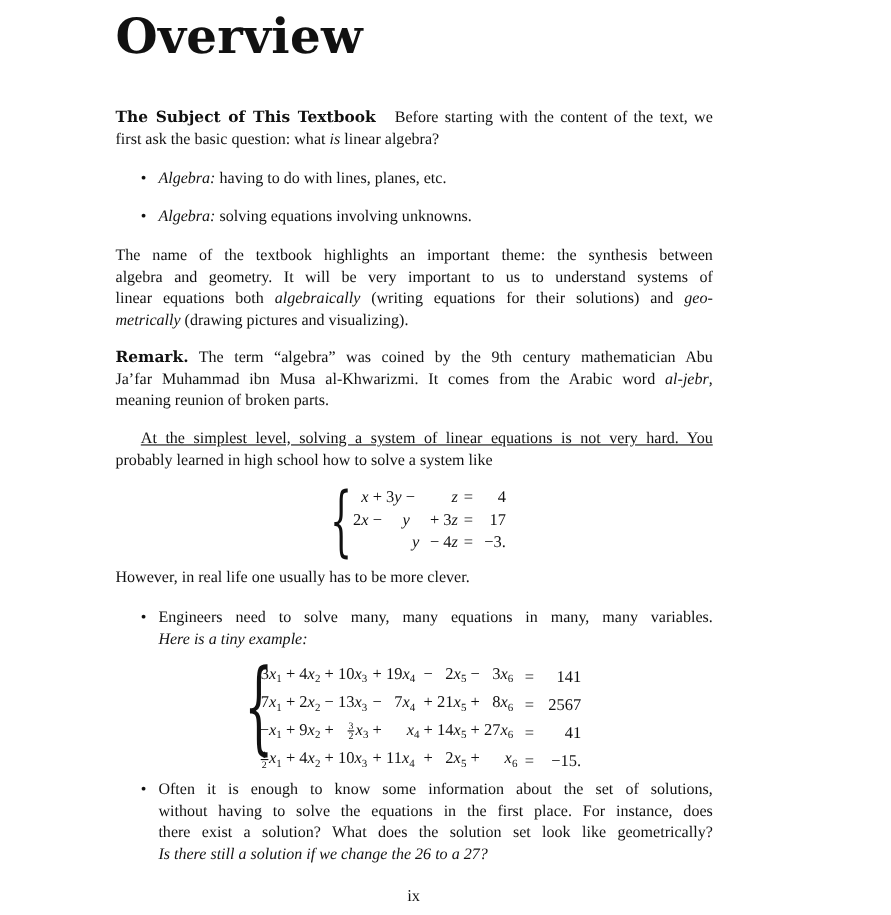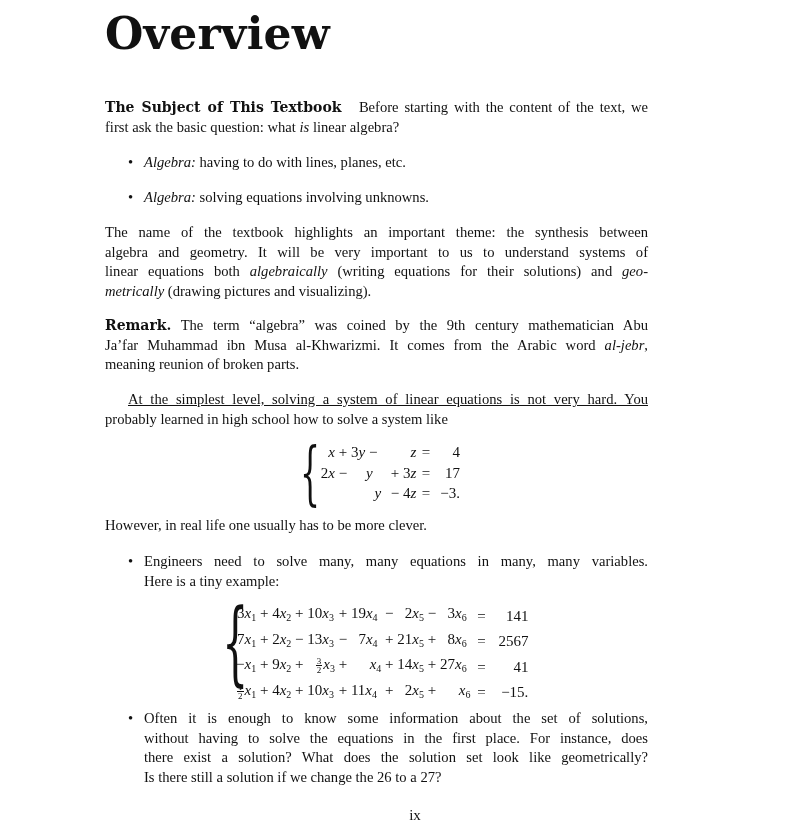--- a/index.html
+++ b/index.html
@@ -12,30 +12,30 @@
     font-family: "Liberation Serif", serif; text-align: justify; }
   .txt .line { display: block; text-align: justify; text-align-last: justify; white-space: nowrap; }
   .txt .line.last { text-align-last: left; }
   b.run { font-weight: bold; font-family: "DejaVu Serif", serif; font-size: 14px; }
   i { font-style: italic; }
   .bullet-item { position: absolute; left: 128px; width: 520px; font-size: 14.6px; line-height: 19.7px;
     font-family: "Liberation Serif", serif; }
   .bullet-item .dot { position: absolute; left: 0; top: 0; }
   .bullet-item .body { position: absolute; left: 16px; width: 504px; }
   .bullet-item .line { display: block; text-align: justify; text-align-last: justify; white-space: nowrap; }
-  .bullet-item .line.last { text-align-last: left; }
+  .bullet-item .line.last { text-align-last: left; font-style: italic; }
   .eq { position: absolute; font-family: "Liberation Serif", serif; font-size: 15px; line-height: 20.5px; }
   .brace { position: absolute; font-size: 70px; line-height: 1; font-family: "DejaVu Serif", serif;
     font-weight: 100; transform: scaleX(0.45); transform-origin: left top; }
   .eq table { border-collapse: collapse; }
   .eq td { padding: 0; white-space: nowrap; }
   .r { text-align: right; }
   .c { text-align: center; }
   .pagenum { position: absolute; left: 0; width: 752px; top: 807px; text-align: center;
-    font-family: "Liberation Serif", serif; font-size: 15px; padding-left: 39px; }
+    font-family: "Liberation Serif", serif; font-size: 15px; }
   .frac { display: inline-block; vertical-align: middle; font-size: 9px; line-height: 8px; text-align: center; margin: 0 1px; }
   .frac span { display: block; }
   .frac .num { border-bottom: 0.8px solid #111; padding: 0 1px; }
   sub { font-size: 10px; vertical-align: -3px; }
 </style>
 </head>
 <body>
 
 <div class="page">
 

